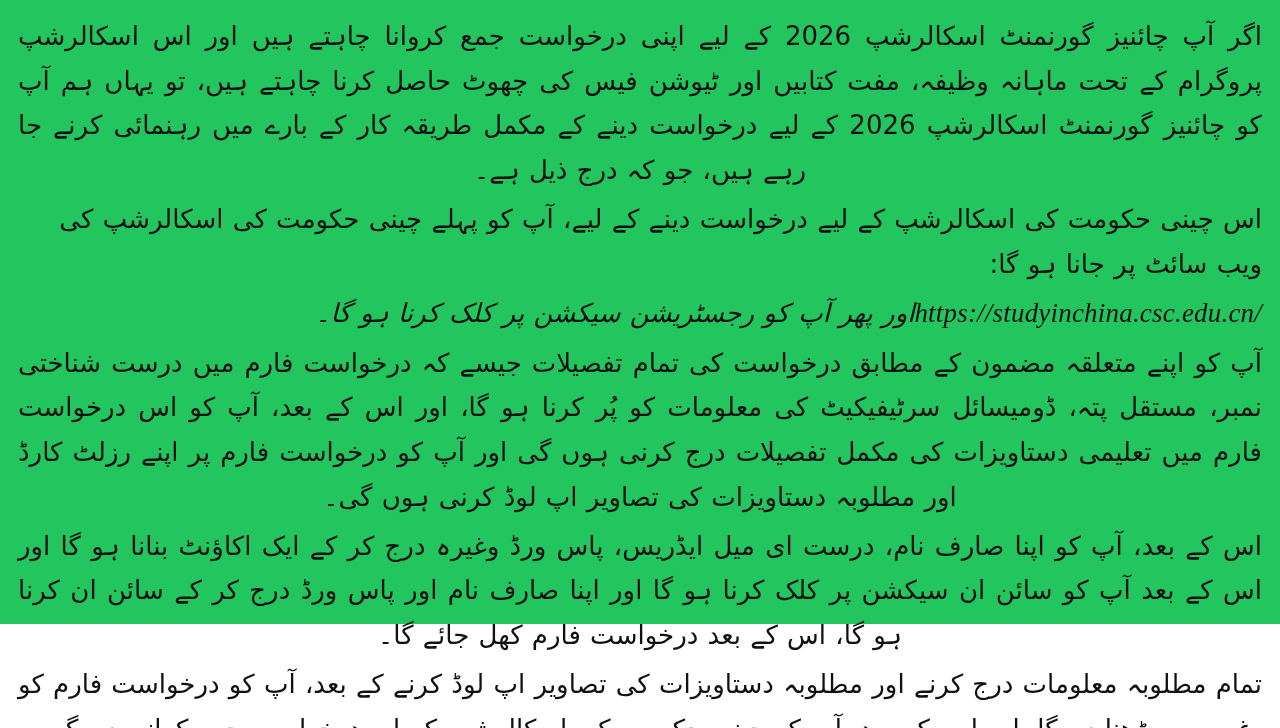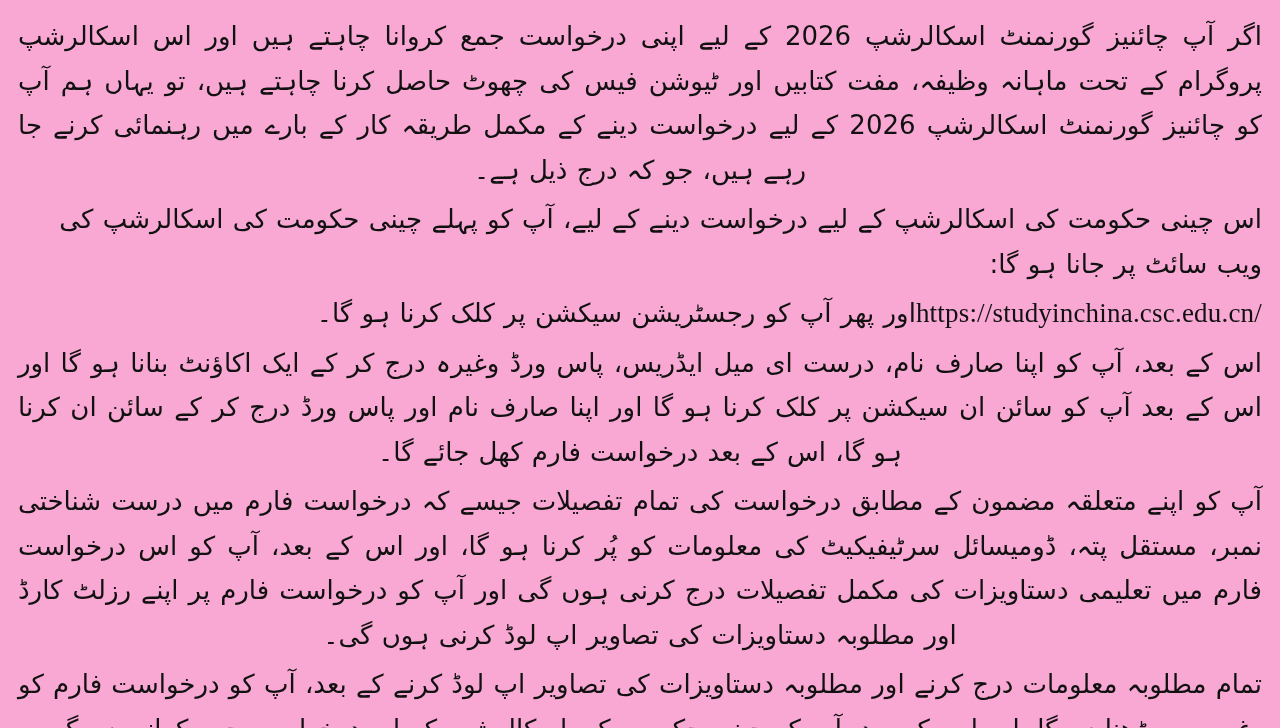--- a/index.html
+++ b/index.html
@@ -10,41 +10,41 @@
   body {
     width: 1280px;
     height: 728px;
     overflow: hidden;
     font-family: "DejaVu Sans", "Liberation Sans", sans-serif;
     color: #000000;
   }
   .page {
     box-sizing: border-box;
     width: 1280px;
-    height: 728px;
+    height: 624px;
     padding: 14px 18px 10px 18px;
-    background: #f9a8d4;
+    background: #22c55e;
   }
   .para {
     direction: rtl;
     text-align: right;
     font-size: 26px;
     line-height: 1.72;
     color: #111111;
     margin: 0 0 2px 0;
     letter-spacing: 0.2px;
     word-spacing: 1px;
   }
   .para.justified {
     text-align: justify;
     text-align-last: center;
   }
   .p1 { margin-bottom: 4px; }
   .p2 { margin-bottom: 4px; }
-  .p3 { margin-bottom: 4px; }
+  .p3 { margin-bottom: 4px; font-style: italic; }
   .p4 { margin-bottom: 4px; }
   .p5 { margin-bottom: 0; }
   .url {
     font-family: "Liberation Serif", "DejaVu Serif", serif;
     direction: ltr;
     unicode-bidi: embed;
     font-size: 27px;
   }
 </style>
 </head>
@@ -53,19 +53,19 @@
 <div class="page">
 
   <p class="para justified p1">اگر آپ چائنیز گورنمنٹ اسکالرشپ 2026 کے لیے اپنی درخواست جمع کروانا چاہتے ہیں اور اس اسکالرشپ پروگرام کے تحت ماہانہ وظیفہ، مفت کتابیں اور ٹیوشن فیس کی چھوٹ حاصل کرنا چاہتے ہیں، تو یہاں ہم آپ کو چائنیز گورنمنٹ اسکالرشپ 2026 کے لیے درخواست دینے کے مکمل طریقہ کار کے بارے میں رہنمائی کرنے جا رہے ہیں، جو کہ درج ذیل ہے۔</p>
 
   <p class="para p2">اس چینی حکومت کی اسکالرشپ کے لیے درخواست دینے کے لیے، آپ کو پہلے چینی حکومت کی اسکالرشپ کی ویب سائٹ پر جانا ہو گا:</p>
 
   <p class="para p3">
     <span class="url">https://studyinchina.csc.edu.cn/</span><span>اور پھر آپ کو رجسٹریشن سیکشن پر کلک کرنا ہو گا۔</span>
   </p>
 
+  <p class="para justified p4">آپ کو اپنے متعلقہ مضمون کے مطابق درخواست کی تمام تفصیلات جیسے کہ درخواست فارم میں درست شناختی نمبر، مستقل پتہ، ڈومیسائل سرٹیفیکیٹ کی معلومات کو پُر کرنا ہو گا، اور اس کے بعد، آپ کو اس درخواست فارم میں تعلیمی دستاویزات کی مکمل تفصیلات درج کرنی ہوں گی اور آپ کو درخواست فارم پر اپنے رزلٹ کارڈ اور مطلوبہ دستاویزات کی تصاویر اپ لوڈ کرنی ہوں گی۔</p>
+
   <p class="para justified p4">اس کے بعد، آپ کو اپنا صارف نام، درست ای میل ایڈریس، پاس ورڈ وغیرہ درج کر کے ایک اکاؤنٹ بنانا ہو گا اور اس کے بعد آپ کو سائن ان سیکشن پر کلک کرنا ہو گا اور اپنا صارف نام اور پاس ورڈ درج کر کے سائن ان کرنا ہو گا، اس کے بعد درخواست فارم کھل جائے گا۔</p>
-
-  <p class="para justified p4">آپ کو اپنے متعلقہ مضمون کے مطابق درخواست کی تمام تفصیلات جیسے کہ درخواست فارم میں درست شناختی نمبر، مستقل پتہ، ڈومیسائل سرٹیفیکیٹ کی معلومات کو پُر کرنا ہو گا، اور اس کے بعد، آپ کو اس درخواست فارم میں تعلیمی دستاویزات کی مکمل تفصیلات درج کرنی ہوں گی اور آپ کو درخواست فارم پر اپنے رزلٹ کارڈ اور مطلوبہ دستاویزات کی تصاویر اپ لوڈ کرنی ہوں گی۔</p>
 
   <p class="para justified p5">تمام مطلوبہ معلومات درج کرنے اور مطلوبہ دستاویزات کی تصاویر اپ لوڈ کرنے کے بعد، آپ کو درخواست فارم کو غور سے پڑھنا ہو گا، اور اس کے بعد، آپ کو چینی حکومت کی اسکالرشپ کے لیے درخواست جمع کرانی ہو گی۔</p>
 
 </div>
 
 </body></html>

